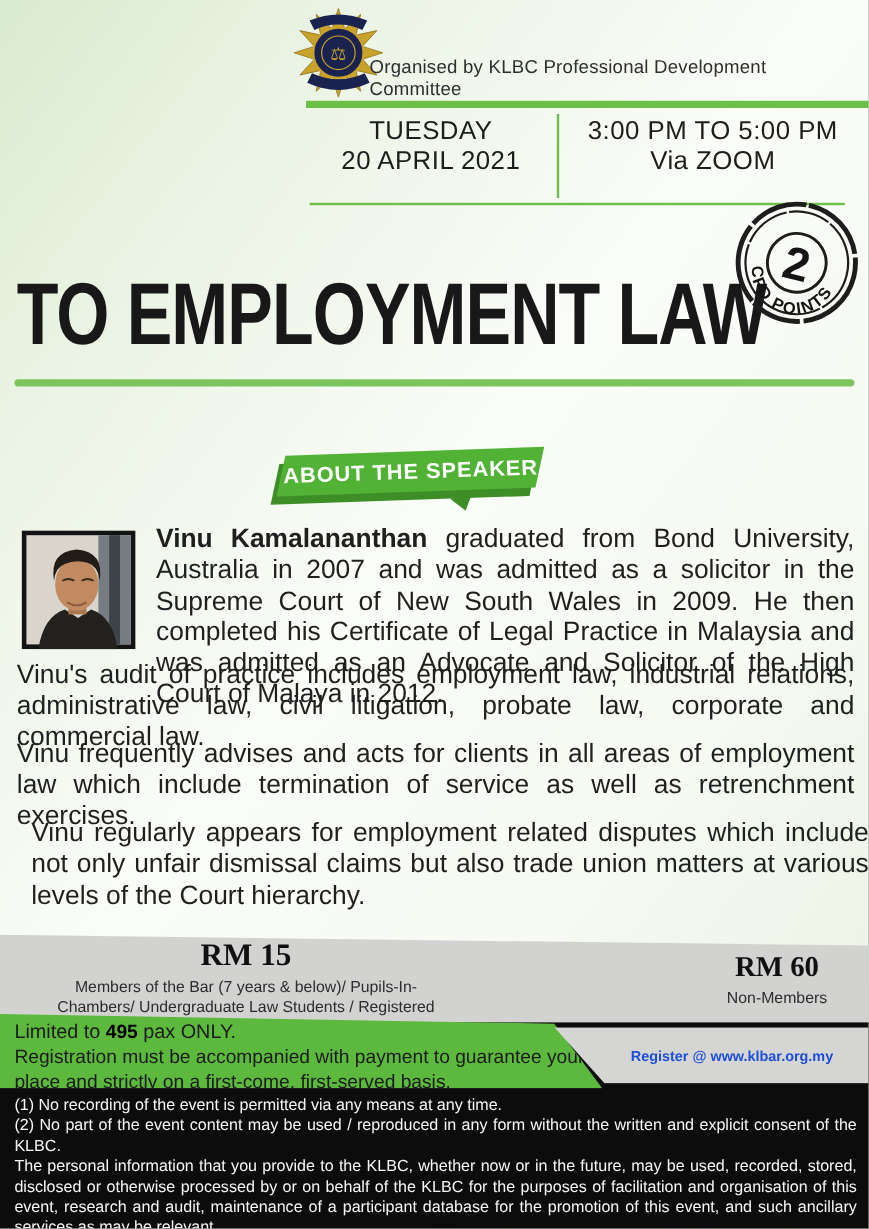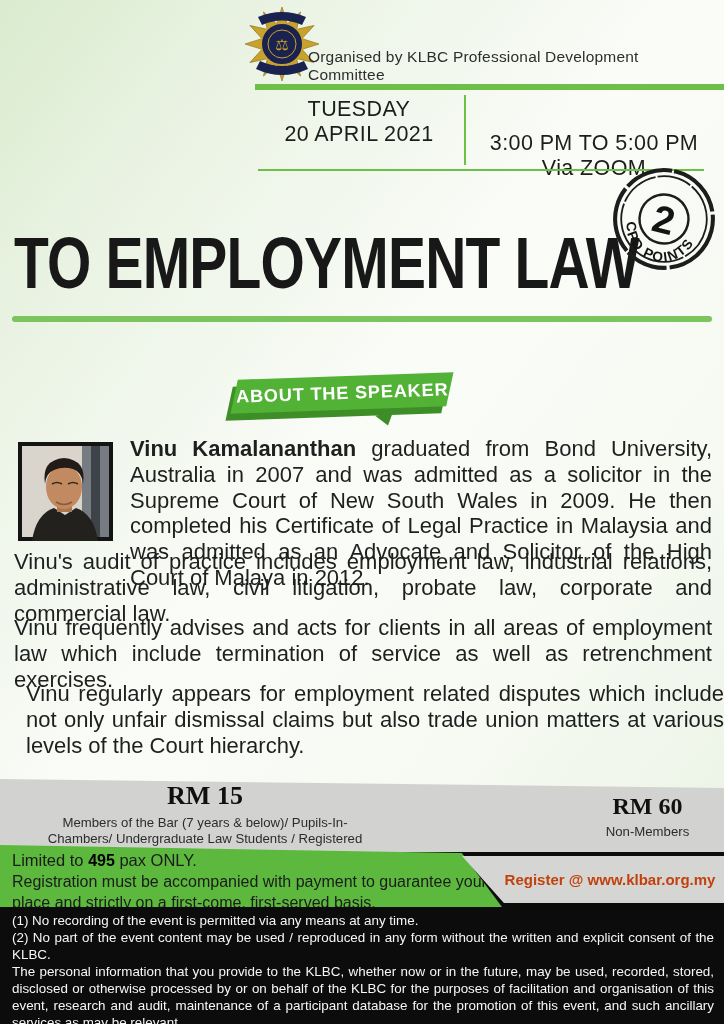--- a/index.html
+++ b/index.html
@@ -8,21 +8,21 @@
     font-family:"Liberation Sans","DejaVu Sans",sans-serif;
     background:linear-gradient(128deg,#d9ebce 0%,#eaf3e3 18%,#fafcf8 45%,#f6faf2 70%,#e7f0e0 100%);
   }
   
   .logo{position:absolute;left:240px;top:5px;width:84px;height:80px;}
   .org-text{position:absolute;left:308px;top:48px;width:390px;font-size:15.5px;color:#2e2e2e;letter-spacing:.2px;}
   .green-bar{position:absolute;left:255px;top:84px;width:469px;height:6px;background:#6cbf47;}
   
   .sched{position:absolute;top:97px;text-align:center;font-size:21.5px;line-height:25px;color:#1d1d1b;letter-spacing:.4px;}
   .sched-day{left:255px;width:208px;}
-  .sched-time{left:468px;width:252px;margin-top:34px;}
+  .sched-time{left:468px;width:252px;}
   .sched-divider{position:absolute;left:464px;top:95px;width:2px;height:70px;background:#6cbf47;}
   .thin-line{position:absolute;left:258px;top:169px;width:446px;height:2px;background:#6cbf47;}
   
   .title1{position:absolute;left:14px;top:178px;font-size:41px;font-weight:bold;color:#181818;white-space:nowrap;}
   .title2{position:absolute;left:14px;top:221px;font-size:73px;font-weight:bold;color:#181818;white-space:nowrap;}
   .condense{display:inline-block;transform:scaleX(.78);transform-origin:0 50%;letter-spacing:-1px;}
   .title-underline{position:absolute;left:12px;top:316px;width:700px;height:6px;background:#7cc45e;border-radius:3px;}
   .stamp{position:absolute;left:610px;top:165px;width:108px;height:108px;transform:rotate(14deg);}
   
   .about-wrap{position:absolute;left:228px;top:374px;width:232px;height:52px;}
@@ -47,21 +47,21 @@
   .price-value{font-family:"Liberation Serif","DejaVu Serif",serif;font-weight:bold;font-size:26px;color:#101010;}
   .price-col2 .price-value,.price-col3 .price-value{font-size:24px;}
   .price-aud{font-size:13.2px;line-height:16px;margin-top:4px;color:#2c2c2c;}
   
   .footer-black{position:absolute;left:0;top:852px;width:724px;height:172px;background:#0c0c0c;}
   .green-band{position:absolute;left:0;top:845px;width:502px;height:62px;background:#5cb93e;clip-path:polygon(0 0,92% 13%,100% 100%,0 100%);color:#1b1b1b;padding:5px 0 0 12px;box-sizing:border-box;}
   .limited-line{font-size:16.5px;line-height:20px;}
   .pax{font-size:16px;font-weight:bold;color:#000;}
   .reg-note{font-size:16px;line-height:20.5px;width:486px;margin-top:1px;}
   .register-plate{position:absolute;left:462px;top:856px;width:262px;height:47px;background:#d5d6d4;clip-path:polygon(0 0,100% 0,100% 100%,16% 100%);display:flex;align-items:center;justify-content:center;padding-left:34px;box-sizing:border-box;}
-  .register-plate span{font-size:15px;font-weight:bold;color:#c2410c;white-space:nowrap;}
+  .register-plate span{font-size:12px;font-weight:bold;color:#1d4ed8;white-space:nowrap;}
   .terms{position:absolute;left:12px;top:912px;width:702px;color:#f6f6f4;font-size:13.4px;line-height:17px;}
   .terms .long{text-align:justify;}
 </style>
 </head>
 <body>
 
 <div class="page">
 
   <div class="logo">
     <svg viewBox="0 0 84 80" width="84" height="80">

